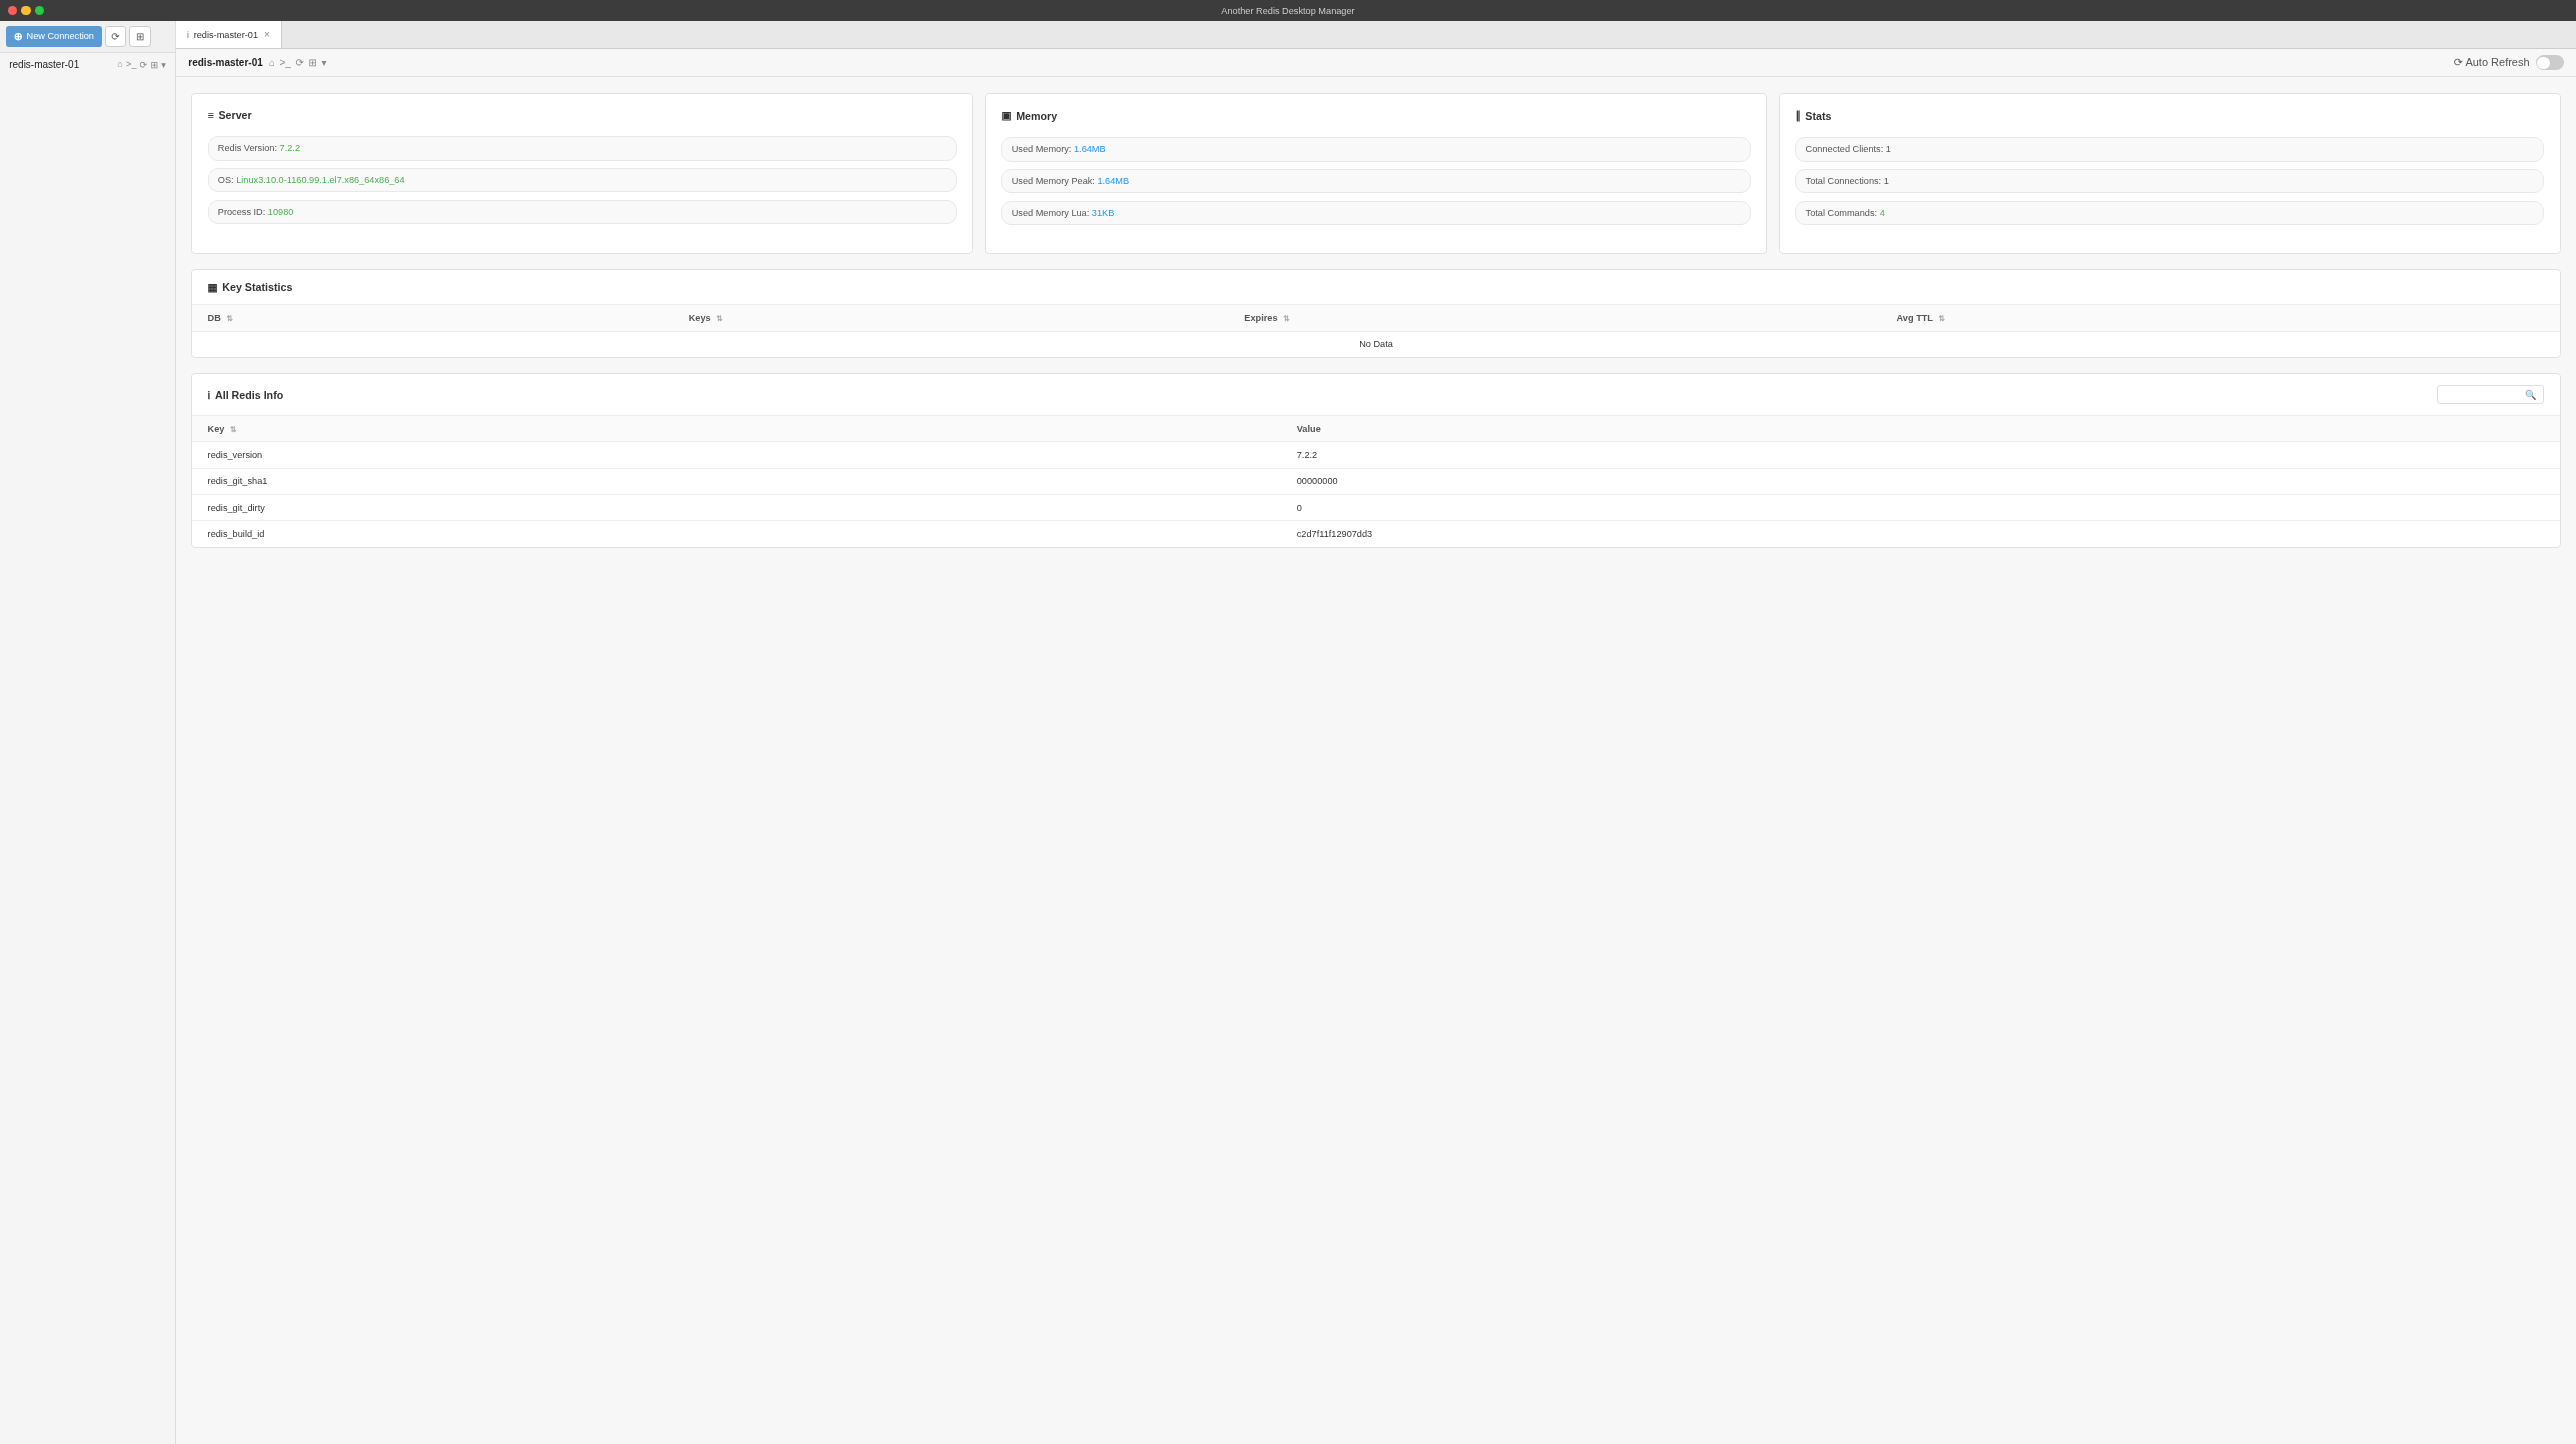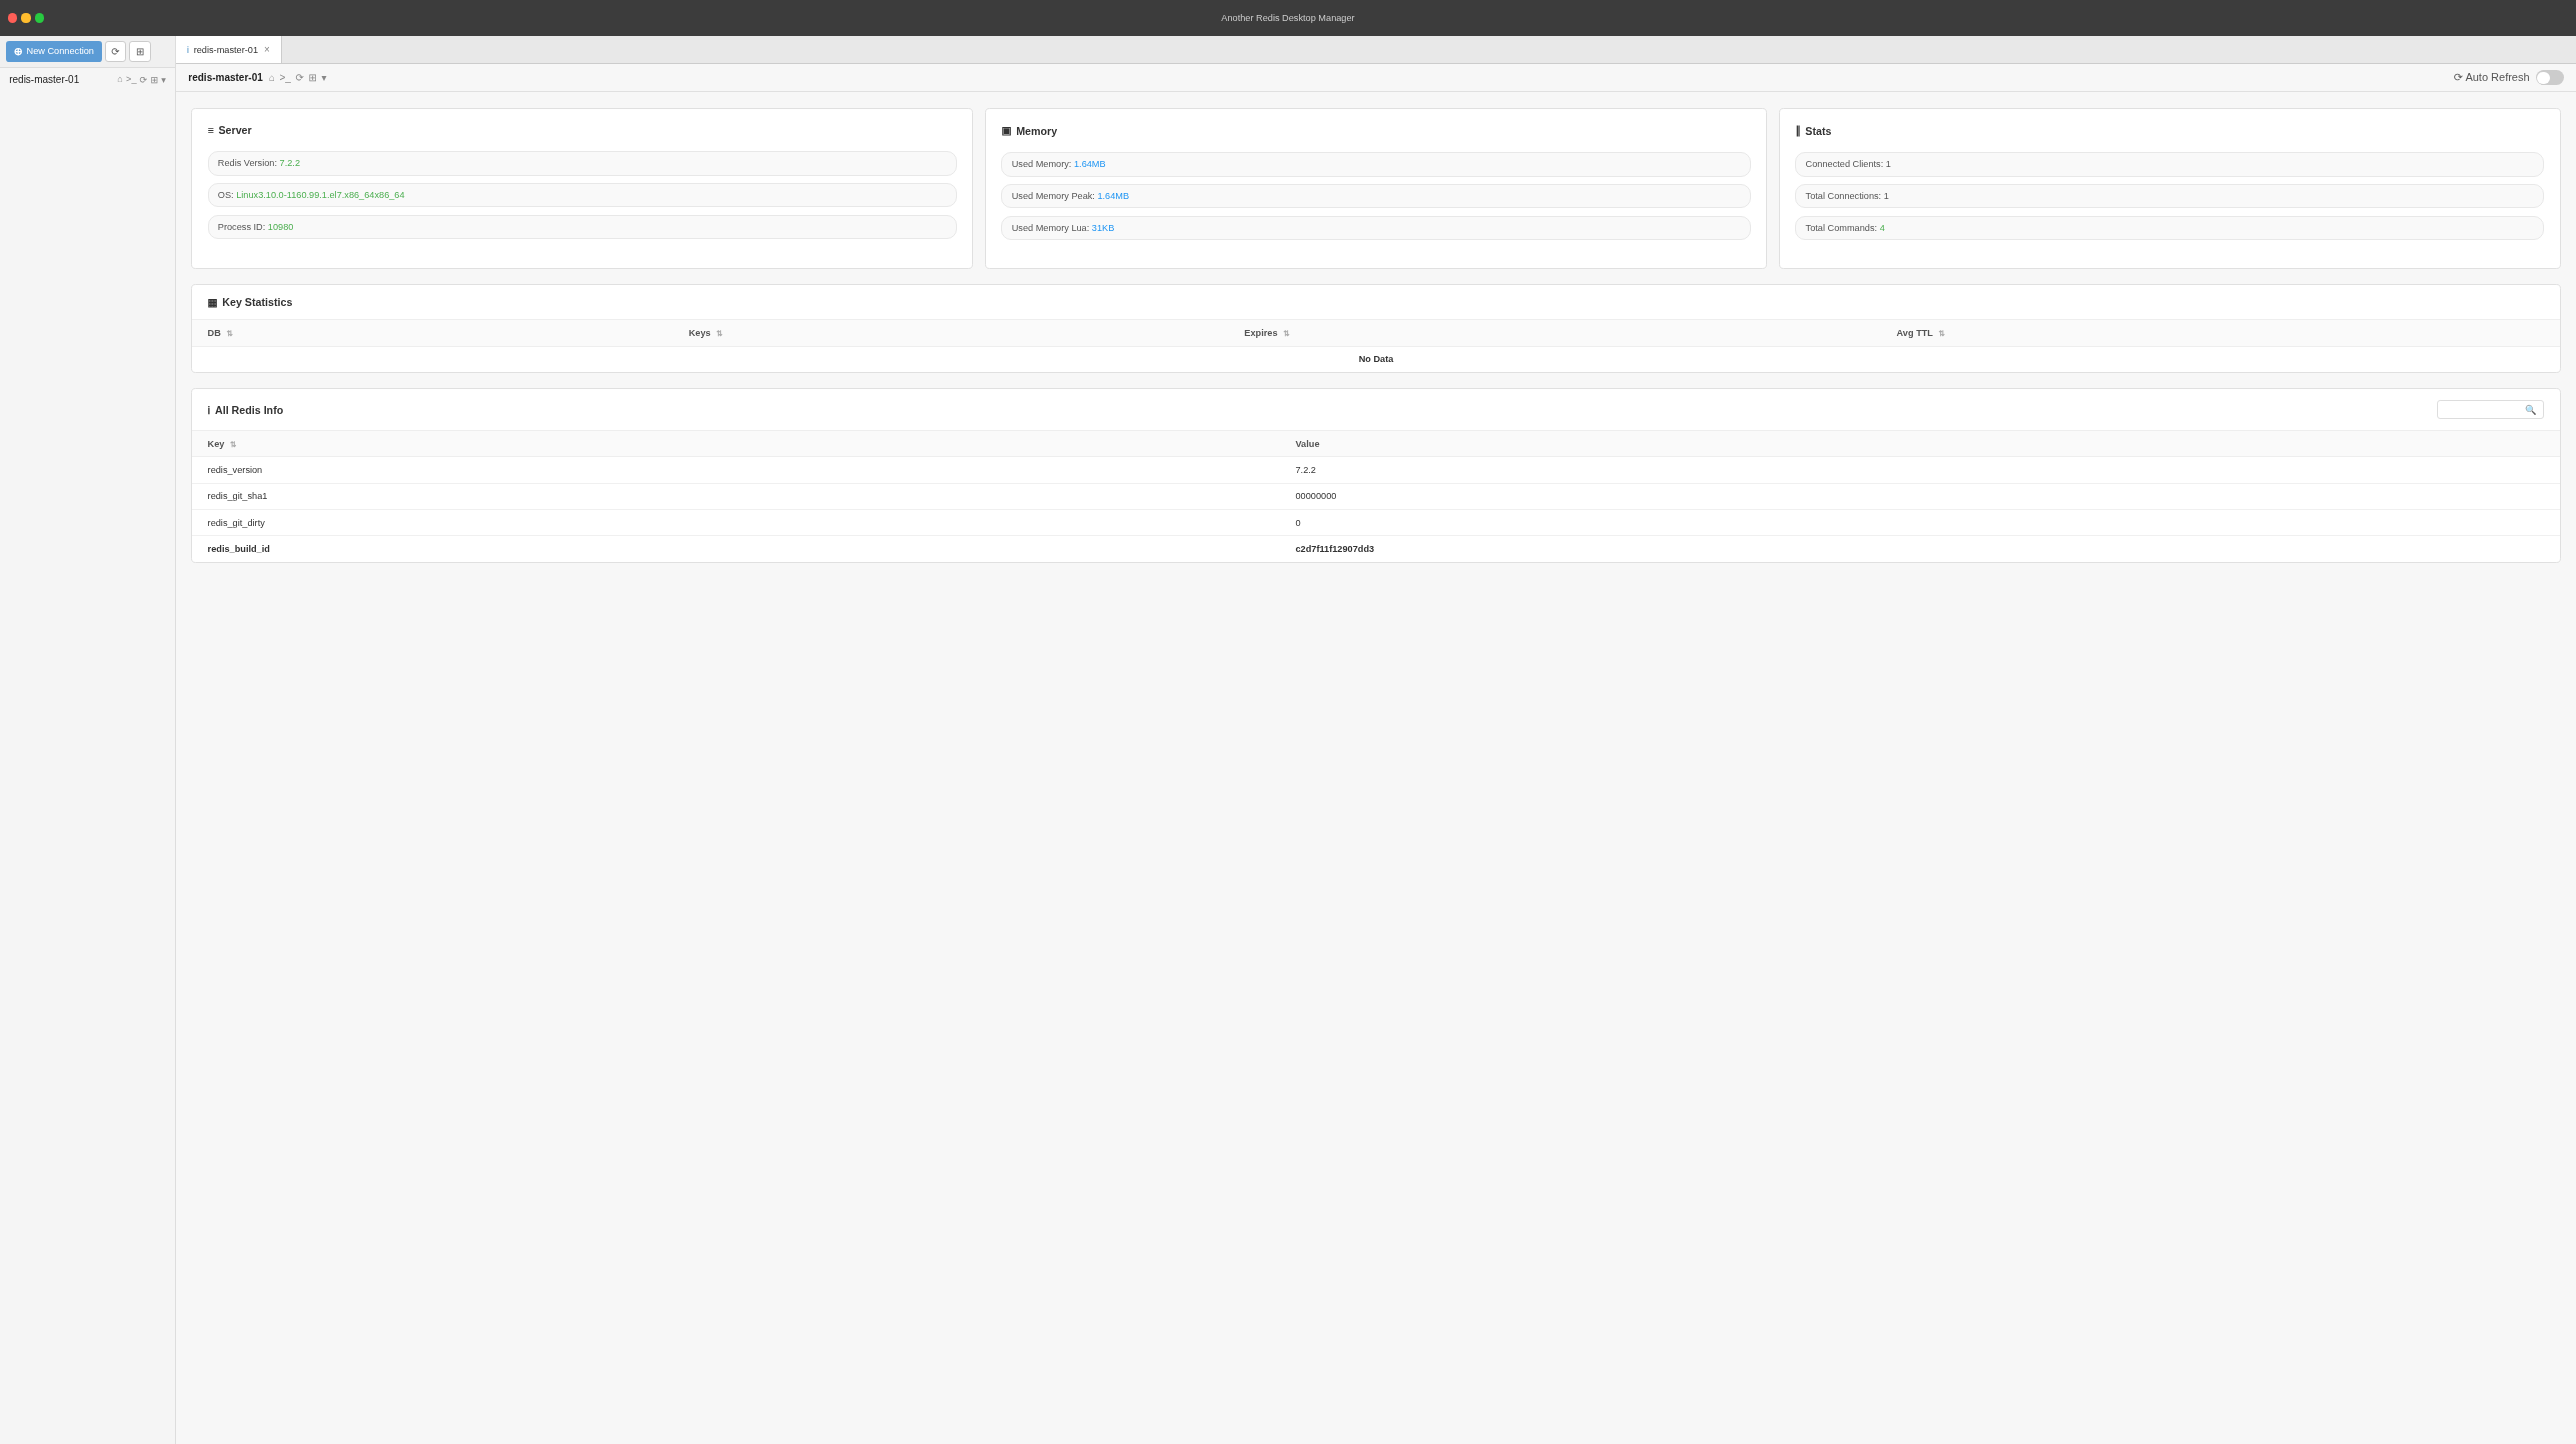--- a/index.html
+++ b/index.html
@@ -10,21 +10,21 @@
       color: #333;
       height: 100vh;
       overflow: hidden;
       display: flex;
       flex-direction: column;
     }
 
     
     .title-bar {
       background: #3c3c3c;
-      height: 36px;
+      height: 21px;
       display: flex;
       align-items: center;
       justify-content: center;
       position: relative;
       flex-shrink: 0;
     }
     .title-bar-title {
       color: #ccc;
       font-size: 9.2px;
     }
@@ -303,21 +303,21 @@
       color: #555;
       border-bottom: 0.8px solid #eee;
       background: #fafafa;
     }
     .data-table td {
       padding: 7.7px 15.3px;
       font-size: 9.2px;
       color: #333;
       border-bottom: 0.8px solid #f0f0f0;
     }
-    .data-table tr:last-child td { border-bottom: none; font-weight: bold; }
+    .data-table tr:last-child td { border-bottom: none; }
     .sort-icon {
       color: #aaa;
       font-size: 7.7px;
       margin-left: 3.1px;
     }
     .no-data {
       text-align: center;
       color: #aaa;
       padding: 15.3px;
       font-size: 9.2px;

